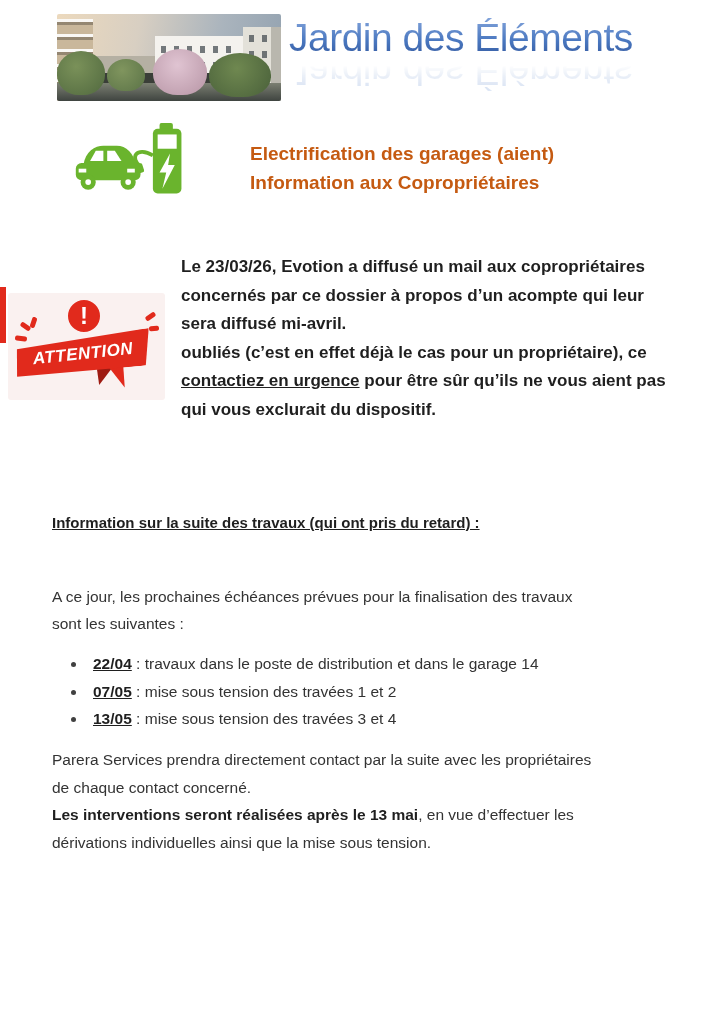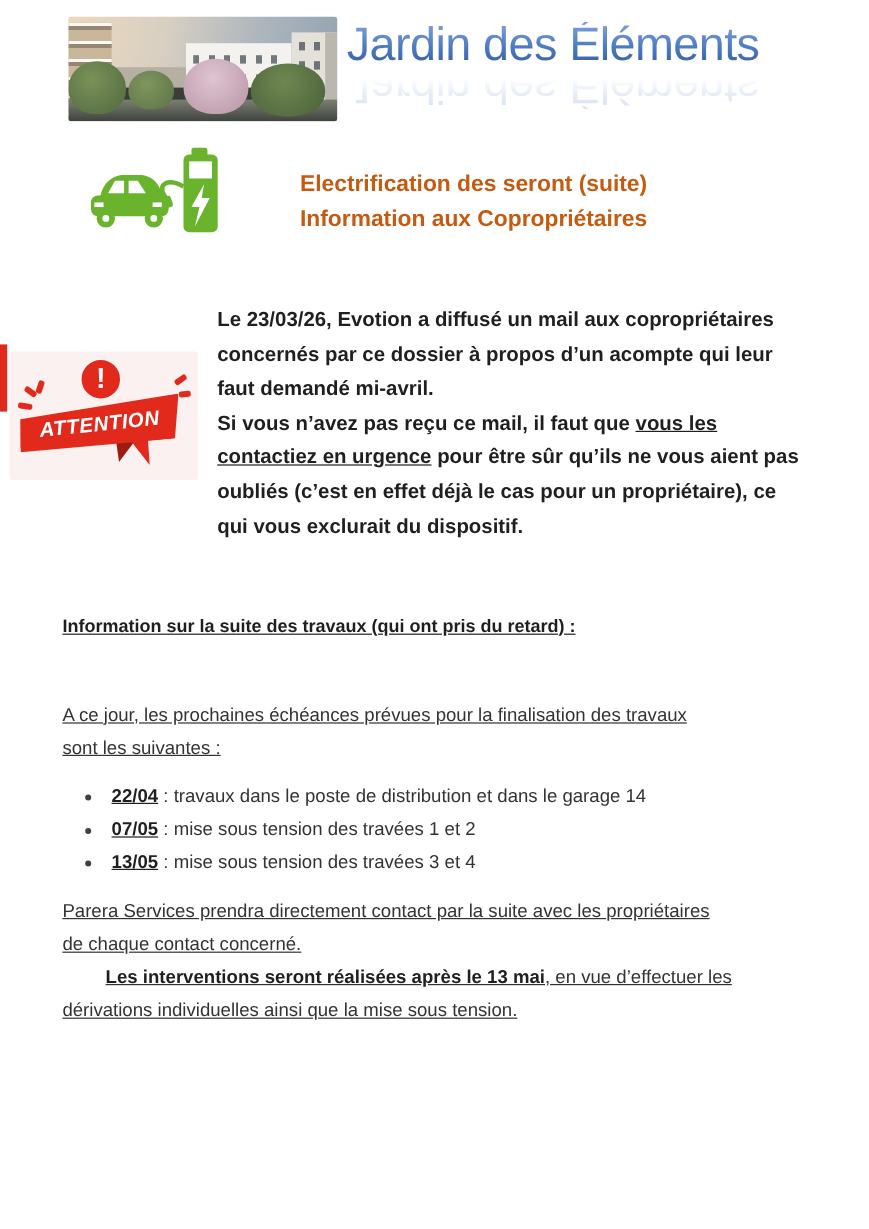--- a/index.html
+++ b/index.html
@@ -81,30 +81,30 @@
     position:absolute; left:181px; top:253px; width:505px;
     font-size:17px; font-weight:bold; color:#1f1f1f; line-height:28.6px;
   }
   .u { text-decoration:underline; }
 
   
   .section-heading {
     position:absolute; left:52px; top:514px;
     font-size:15px; font-weight:bold; color:#1f1f1f; text-decoration:underline;
   }
-  .para { position:absolute; left:52px; color:#333; font-size:15.5px; line-height:27px;text-decoration:underline; }
+  .para { position:absolute; left:52px; color:#333; font-size:15.5px; line-height:27px; }
   .para-echeances { top:583px; }
   .bullet-list { position:absolute; left:70px; top:650px; list-style:none; }
   .bullet-item { position:relative; padding-left:23px; line-height:27.5px;
     font-size:15.5px; color:#333; }
   .bullet-dot { position:absolute; left:1px; top:12px; width:5px; height:5px;
     border-radius:50%; background:#404040; }
   .bullet-date { font-weight:bold; color:#1f1f1f; text-decoration:underline; }
   .para-parera { top:746px; line-height:27.5px; }
-  .b { font-weight:bold; color:#1f1f1f;margin-left:36px; }
+  .b { font-weight:bold; color:#1f1f1f; }
   .closing { position:absolute; left:52px; top:951px; font-size:16px; font-weight:bold; color:#1f1f1f; }
 </style>
 </head>
 <body>
 
 <div class="page">
 
   <div class="photo">
     <div class="bld bld-far-left"></div>
     <div class="bld bld-low"></div>
@@ -153,44 +153,43 @@
       <rect x="7" y="54" width="8" height="4" fill="#ffffff"></rect>
       <rect x="58" y="54" width="8" height="4" fill="#ffffff"></rect>
       <circle cx="17" cy="68" r="8"></circle>
       <circle cx="59" cy="68" r="8"></circle>
       <circle cx="17" cy="68" r="3" fill="#ffffff"></circle>
       <circle cx="59" cy="68" r="3" fill="#ffffff"></circle>
     </g>
   </svg>
 
   <div class="notice-heading">
-    <div>Electrification des seront (suite)</div>
+    <div>Electrification des garages (aient)</div>
     <div>Information aux Copropriétaires</div>
   </div>
 
   <div class="edge-strip"></div>
   <div class="att-box">
     <div class="att-spark sp1"></div>
     <div class="att-spark sp2"></div>
     <div class="att-spark sp3"></div>
     <div class="att-spark sp4"></div>
     <div class="att-spark sp5"></div>
     <div class="att-circle">!</div>
     <div class="att-tail-dark"></div>
     <div class="att-tail-red"></div>
     <div class="att-banner">ATTENTION</div>
   </div>
 
   <div class="intro-text">
     <div>Le 23/03/26, Evotion a diffusé un mail aux copropriétaires</div>
     <div>concernés par ce dossier à propos d’un acompte qui leur</div>
-    <div>faut demandé mi-avril.</div>
-    <div><span> Si vous n’avez pas reçu ce mail, il faut que </span><span class="u">vous les</span></div>
+    <div>sera diffusé mi-avril.</div>
+    <div>oubliés (c’est en effet déjà le cas pour un propriétaire), ce</div>
     <div><span class="u">contactiez en urgence</span><span> pour être sûr qu’ils ne vous aient pas</span></div>
-    <div>oubliés (c’est en effet déjà le cas pour un propriétaire), ce</div>
     <div>qui vous exclurait du dispositif.</div>
   </div>
 
   <div class="section-heading">Information sur la suite des travaux (qui ont pris du retard) :</div>
 
   <div class="para para-echeances">
     <div>A ce jour, les prochaines échéances prévues pour la finalisation des travaux</div>
     <div>sont les suivantes :</div>
   </div>
 

